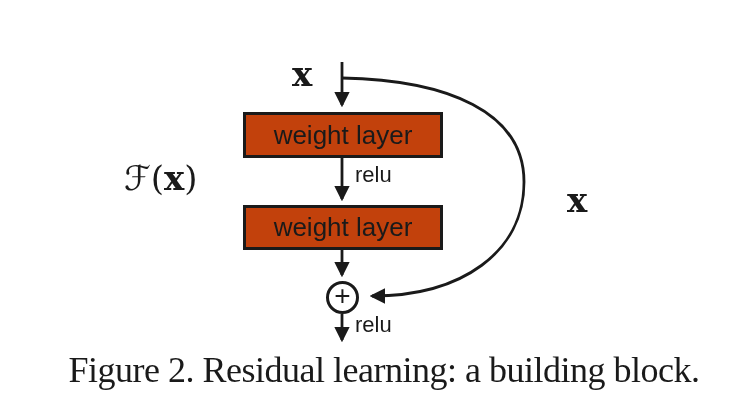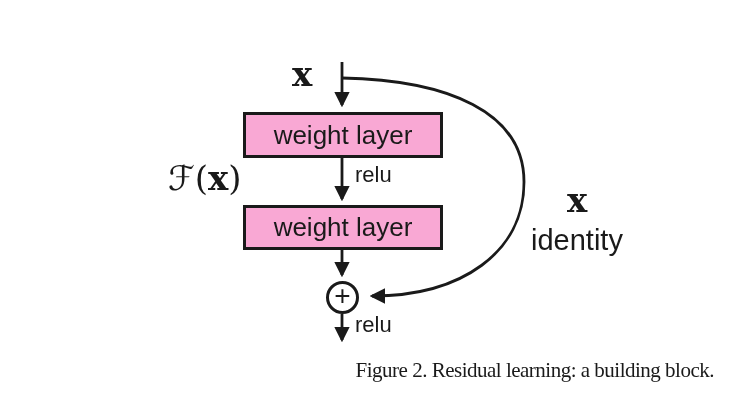--- a/index.html
+++ b/index.html
@@ -3,48 +3,48 @@
 <meta charset="utf-8">
 <style>
   html,body{margin:0;padding:0;background:#e9e9e9;}
   .stage{
     position:relative;width:740px;height:418px;background:#ffffff;
     overflow:hidden;font-family:"Liberation Sans",sans-serif;color:#1a1a1a;
   }
   .stage *{box-sizing:border-box;}
   .diagram-svg{position:absolute;left:0;top:0;width:740px;height:418px;}
   .weight-box{
-    position:absolute;left:243px;width:200px;border:3px solid #1a1a1a;background:#f9a8d4;
+    position:absolute;left:243px;width:200px;border:3px solid #1a1a1a;background:#c2410c;
     display:flex;align-items:center;justify-content:center;
     font-family:"Liberation Sans",sans-serif;font-size:26px;color:#1a1a1a;
   }
   .box1{top:112px;height:46px;}
   .box2{top:205px;height:45px;}
   .plus-circle{
     position:absolute;left:326px;top:281px;width:33px;height:33px;
     border:3px solid #1a1a1a;border-radius:50%;background:#ffffff;
     display:flex;align-items:center;justify-content:center;
     font-family:"Liberation Sans",sans-serif;font-size:28px;line-height:1;
     padding-bottom:3px;color:#1a1a1a;
   }
   .lbl{position:absolute;white-space:nowrap;line-height:1;}
-  .math{font-family:"DejaVu Serif","DejaVu Sans",serif;font-size:34px;margin-left:44px;}
+  .math{font-family:"DejaVu Serif","DejaVu Sans",serif;font-size:34px;}
   .math .bold-x{font-weight:bold;}
   .serif-bold-x{font-family:"DejaVu Serif",serif;font-weight:bold;font-size:34px;}
   .sans-lbl{font-family:"Liberation Sans",sans-serif;font-size:22px;}
   .top-x{left:292px;top:57px;}
   .fx{left:124px;top:161px;}
   .sum{left:156px;top:284px;font-size:32px;}
   .relu-mid{left:355px;top:164px;}
   .relu-out{left:355px;top:314px;}
   .skip-x{left:567px;top:183px;}
   .identity{left:531px;top:226px;font-size:29px;}
   .caption{
-    left:54px;top:360px;width:660px;text-align:right;
-    font-family:"Liberation Serif",serif;font-size:21px;letter-spacing:-0.5px;
+    left:54px;top:352px;width:660px;text-align:center;
+    font-family:"Liberation Serif",serif;font-size:36px;letter-spacing:-0.5px;
   }
 </style>
 </head>
 <body>
 
 <div class="stage">
 
   <svg class="diagram-svg" viewBox="0 0 740 418" xmlns="http://www.w3.org/2000/svg">
     <defs>
       <marker id="arrow" viewBox="0 0 10 10" refX="8.5" refY="5" markerWidth="5.5" markerHeight="5.5" orient="auto-start-reverse">
@@ -76,17 +76,16 @@
 
   <div class="plus-circle">
     <span>+</span>
   </div>
 
 
   <div class="lbl sans-lbl relu-out">relu</div>
 
   <div class="lbl serif-bold-x skip-x">x</div>
 
-  <div class="lbl sans-lbl identity">identity</div>
 
   <div class="lbl caption">Figure 2. Residual learning: a building block.</div>
 
 </div>
 
 </body></html>

